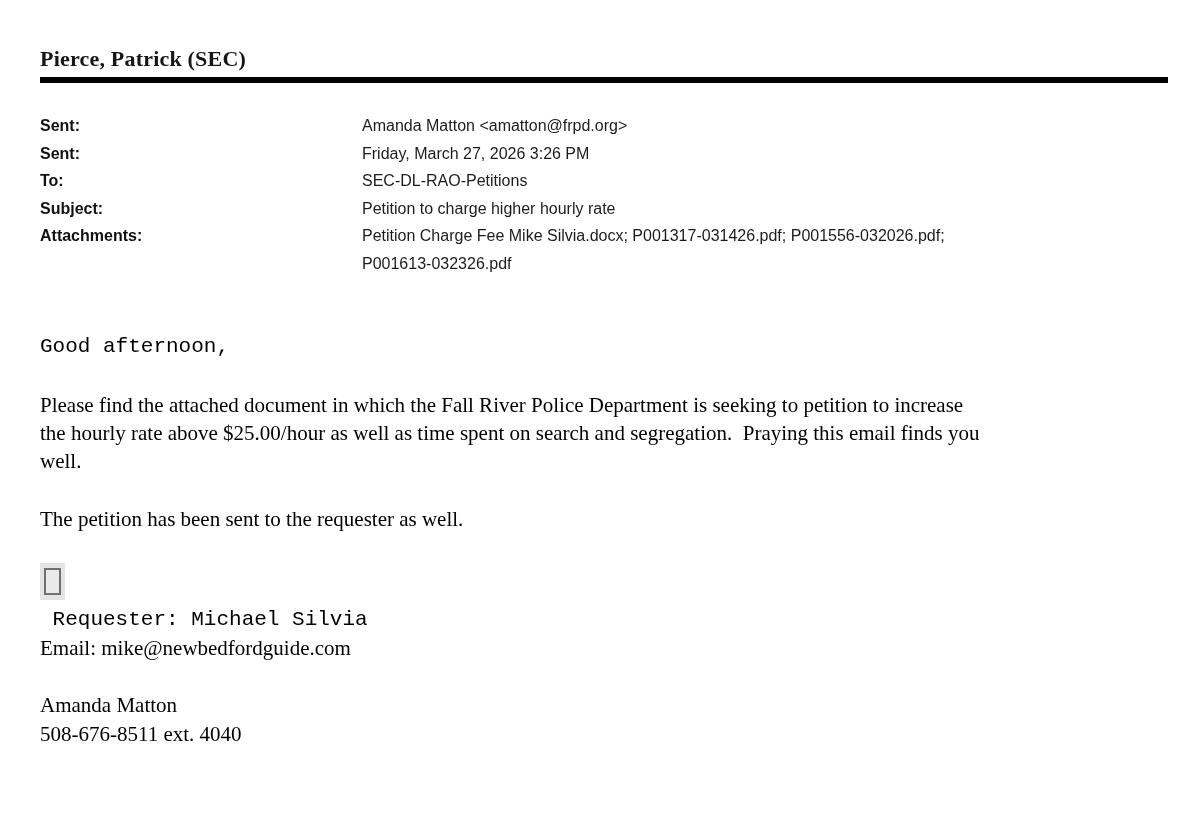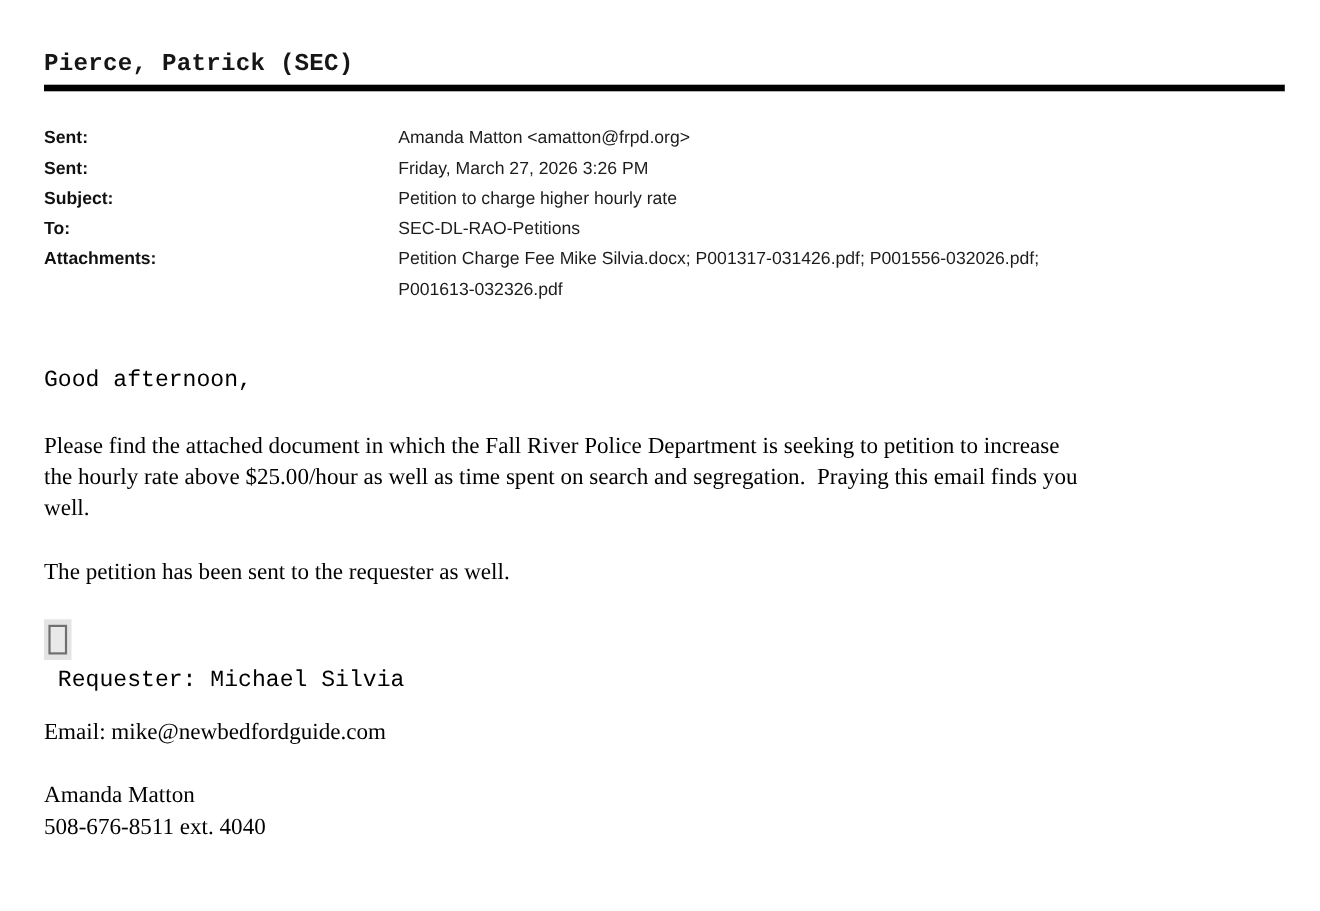--- a/index.html
+++ b/index.html
@@ -11,21 +11,21 @@
     position: relative;
     width: 1200px;
     height: 828px;
     background: #ffffff;
     overflow: hidden;
     box-sizing: border-box;
     padding: 46px 32px 0 40px;
   }
   
   .title {
-    font-family: Liberation Mono, monospace;
+    font-family: Liberation Serif, serif;
     font-size: 22px;
     font-weight: 700;
     color: #161616;
     line-height: 26px;
     letter-spacing: 0.2px;
   }
   .rule {
     height: 6px;
     background: #000000;
     margin-top: 5px;
@@ -65,21 +65,21 @@
     align-items: center;
     justify-content: center;
   }
   .placeholder-inner {
     width: 13px;
     height: 23px;
     background: #e9e9e9;
     border: 2px solid #707070;
   }
   .requester  { margin-top: 6px; font-family: Liberation Mono, monospace; }
-  .email-line { margin-top: 17px; }
+  .email-line { margin-top: 0; }
   .signature  { margin-top: 29px; line-height: 29px; }
 </style>
 </head>
 <body>
 
 <div class="page">
 
   <div class="title">Pierce, Patrick (SEC)</div>
 
   <div class="rule"></div>
@@ -90,27 +90,27 @@
       <div class="meta-label">Sent:</div>
       <div class="meta-value">Amanda Matton &lt;amatton@frpd.org&gt;</div>
     </div>
 
     <div class="meta-row">
       <div class="meta-label">Sent:</div>
       <div class="meta-value">Friday, March 27, 2026 3:26 PM</div>
     </div>
 
     <div class="meta-row">
-      <div class="meta-label">Subject:</div>
-      <div class="meta-value">Petition to charge higher hourly rate</div>
+      <div class="meta-label">To:</div>
+      <div class="meta-value">SEC-DL-RAO-Petitions</div>
     </div>
 
     <div class="meta-row">
-      <div class="meta-label">To:</div>
-      <div class="meta-value">SEC-DL-RAO-Petitions</div>
+      <div class="meta-label">Subject:</div>
+      <div class="meta-value">Petition to charge higher hourly rate</div>
     </div>
 
     <div class="meta-row">
       <div class="meta-label">Attachments:</div>
       <div class="meta-value-wrap">
         <div class="meta-value">Petition Charge Fee Mike Silvia.docx; P001317-031426.pdf; P001556-032026.pdf;</div>
         <div class="meta-value">P001613-032326.pdf</div>
       </div>
     </div>
 

